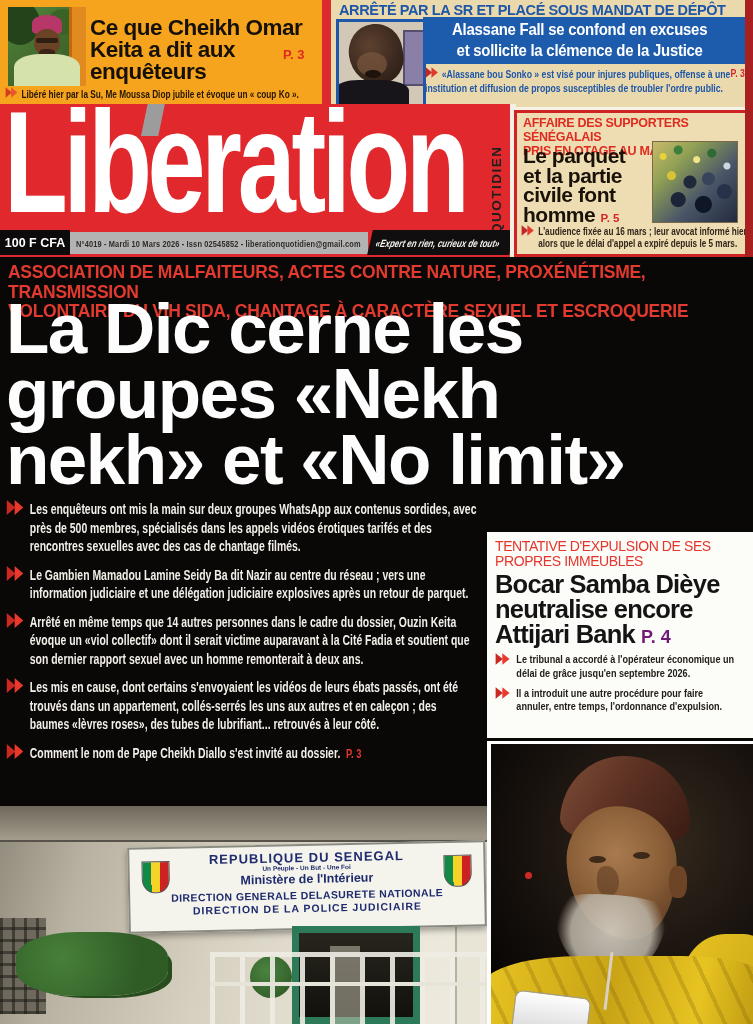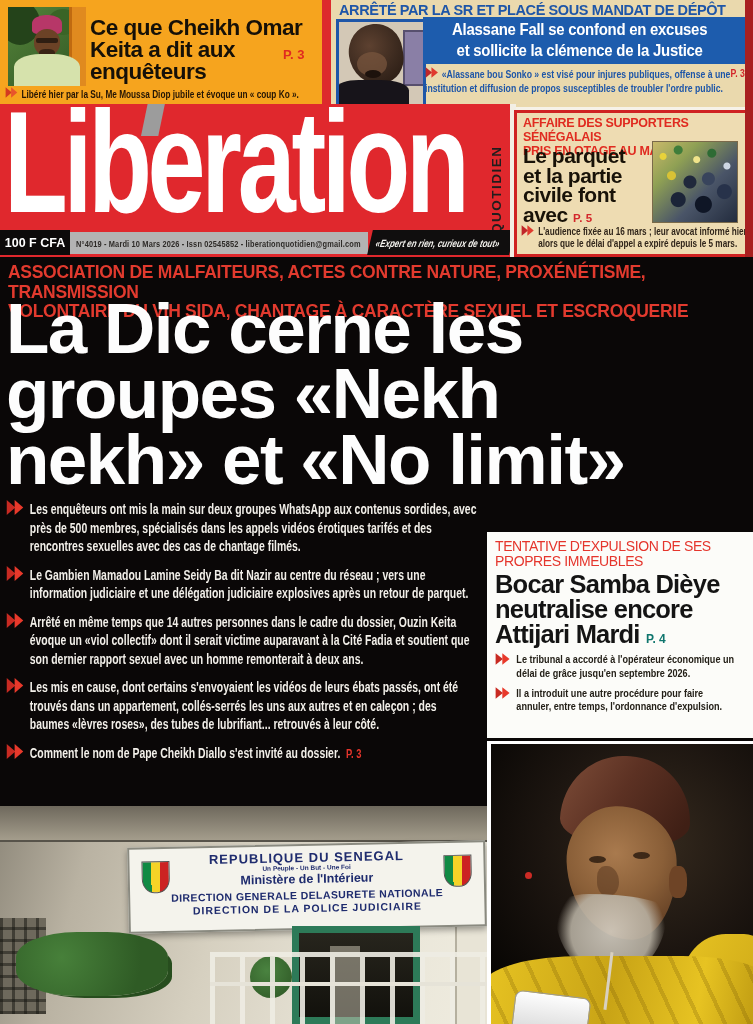--- a/index.html
+++ b/index.html
@@ -83,21 +83,21 @@
   .main-headline{left:6px;top:296px;width:748px;font-size:71px;font-weight:bold;color:#fdfdfd;line-height:.92;letter-spacing:-1.5px;}
   .main-bullets{left:6px;top:500px;width:655px;transform:scaleX(.72);font-size:14.5px;font-weight:bold;color:#f2efe9;line-height:1.28;}
   .bul{display:flex;gap:7px;margin-bottom:10px;}
   .bul .txt{flex:1;}
   .pref-red{color:#e5352c;font-size:13px;margin-left:8px;}
 
   
   .bocar-box{left:487px;top:532px;width:266px;height:206px;background:#fcfcf9;z-index:10;padding:7px 8px;box-sizing:border-box;}
   .bocar-kicker{font-size:14px;font-weight:normal;color:#e5352c;line-height:1.08;letter-spacing:-.4px;}
   .bocar-headline{margin-top:3px;font-size:25.5px;font-weight:bold;color:#141414;line-height:.97;letter-spacing:-.8px;}
-  .bocar-pageref{color:#0f766e;font-size:12px;letter-spacing:0;}
+  .bocar-pageref{color:#701a75;font-size:18px;letter-spacing:0;}
   .bocar-bullets{margin-top:7px;width:310px;transform:scaleX(.79);transform-origin:0 0;font-size:11.5px;font-weight:bold;color:#242018;line-height:1.15;}
   .bocar-bullets .bul{margin-bottom:7px;}
 
   
   .building{left:0;top:806px;width:487px;height:218px;overflow:hidden;
      background:linear-gradient(105deg,#8f897b 0%,#b9b2a2 18%,#d6d0c0 45%,#e9e5d8 75%,#efecdf 100%);}
   .building .roof{position:absolute;left:0;top:0;width:100%;height:34px;background:linear-gradient(#6e685c,#a49d8c);border-bottom:2px solid #57534a;}
   .building .pillar{position:absolute;left:455px;top:40px;width:30px;height:178px;background:#e8e4d6;border-left:2px solid #b5b0a0;}
   .building .sign{position:absolute;left:128px;top:38px;width:358px;height:86px;background:#f4f3ec;border:2px solid #8a8a80;transform:rotate(-1.2deg);box-shadow:0 3px 6px rgba(0,0,0,.35);text-align:center;color:#1f2c6e;box-sizing:border-box;padding-top:4px;}
   .shield{position:absolute;top:12px;width:26px;height:30px;border:1px solid #555;border-radius:0 0 45% 45%;
@@ -213,21 +213,21 @@
 
   <div class="abs sup-box">
     <div class="abs sup-kicker">
       <div>AFFAIRE DES SUPPORTERS SÉNÉGALAIS</div>
       <div>PRIS EN OTAGE AU MAROC</div>
     </div>
     <div class="abs sup-headline">
       <div>Le parquet</div>
       <div>et la partie</div>
       <div>civile font</div>
-      <div><span>avec</span> <span class="sup-pageref">P. 5</span></div>
+      <div><span>homme</span> <span class="sup-pageref">P. 5</span></div>
     </div>
     <div class="abs sup-photo"></div>
     <div class="abs sup-bullet sq">
       <span class="chev"><svg width="18" height="11" viewBox="0 0 22 13">
             <path d="M1 0 L11 6.5 L1 13 Z" fill="#c0262a"></path>
             <path d="M10 0 L20 6.5 L10 13 Z" fill="#e03a2e"></path>
           </svg></span>
       <span>L'audience fixée au 16 mars ; leur avocat informé hier alors que le délai d'appel a expiré depuis le 5 mars.</span>
     </div>
   </div>
@@ -280,21 +280,21 @@
   </div>
 
   <div class="abs bocar-box">
     <div class="bocar-kicker">
       <div>TENTATIVE D'EXPULSION DE SES</div>
       <div>PROPRES IMMEUBLES</div>
     </div>
     <div class="bocar-headline">
       <div>Bocar Samba Dièye</div>
       <div>neutralise encore</div>
-      <div><span>Attijari Mardi</span> <span class="bocar-pageref">P. 4</span></div>
+      <div><span>Attijari Bank</span> <span class="bocar-pageref">P. 4</span></div>
     </div>
     <div class="bocar-bullets">
       <div class="bul">
         <span class="chev"><svg width="20" height="12" viewBox="0 0 26 15">
               <path d="M1 0 L13 7.5 L1 15 Z" fill="#c82a22"></path>
               <path d="M12 0 L24 7.5 L12 15 Z" fill="#e8392b"></path>
             </svg></span>
         <div class="txt">Le tribunal a accordé à l'opérateur économique un délai de grâce jusqu'en septembre 2026.</div>
       </div>
       <div class="bul">

